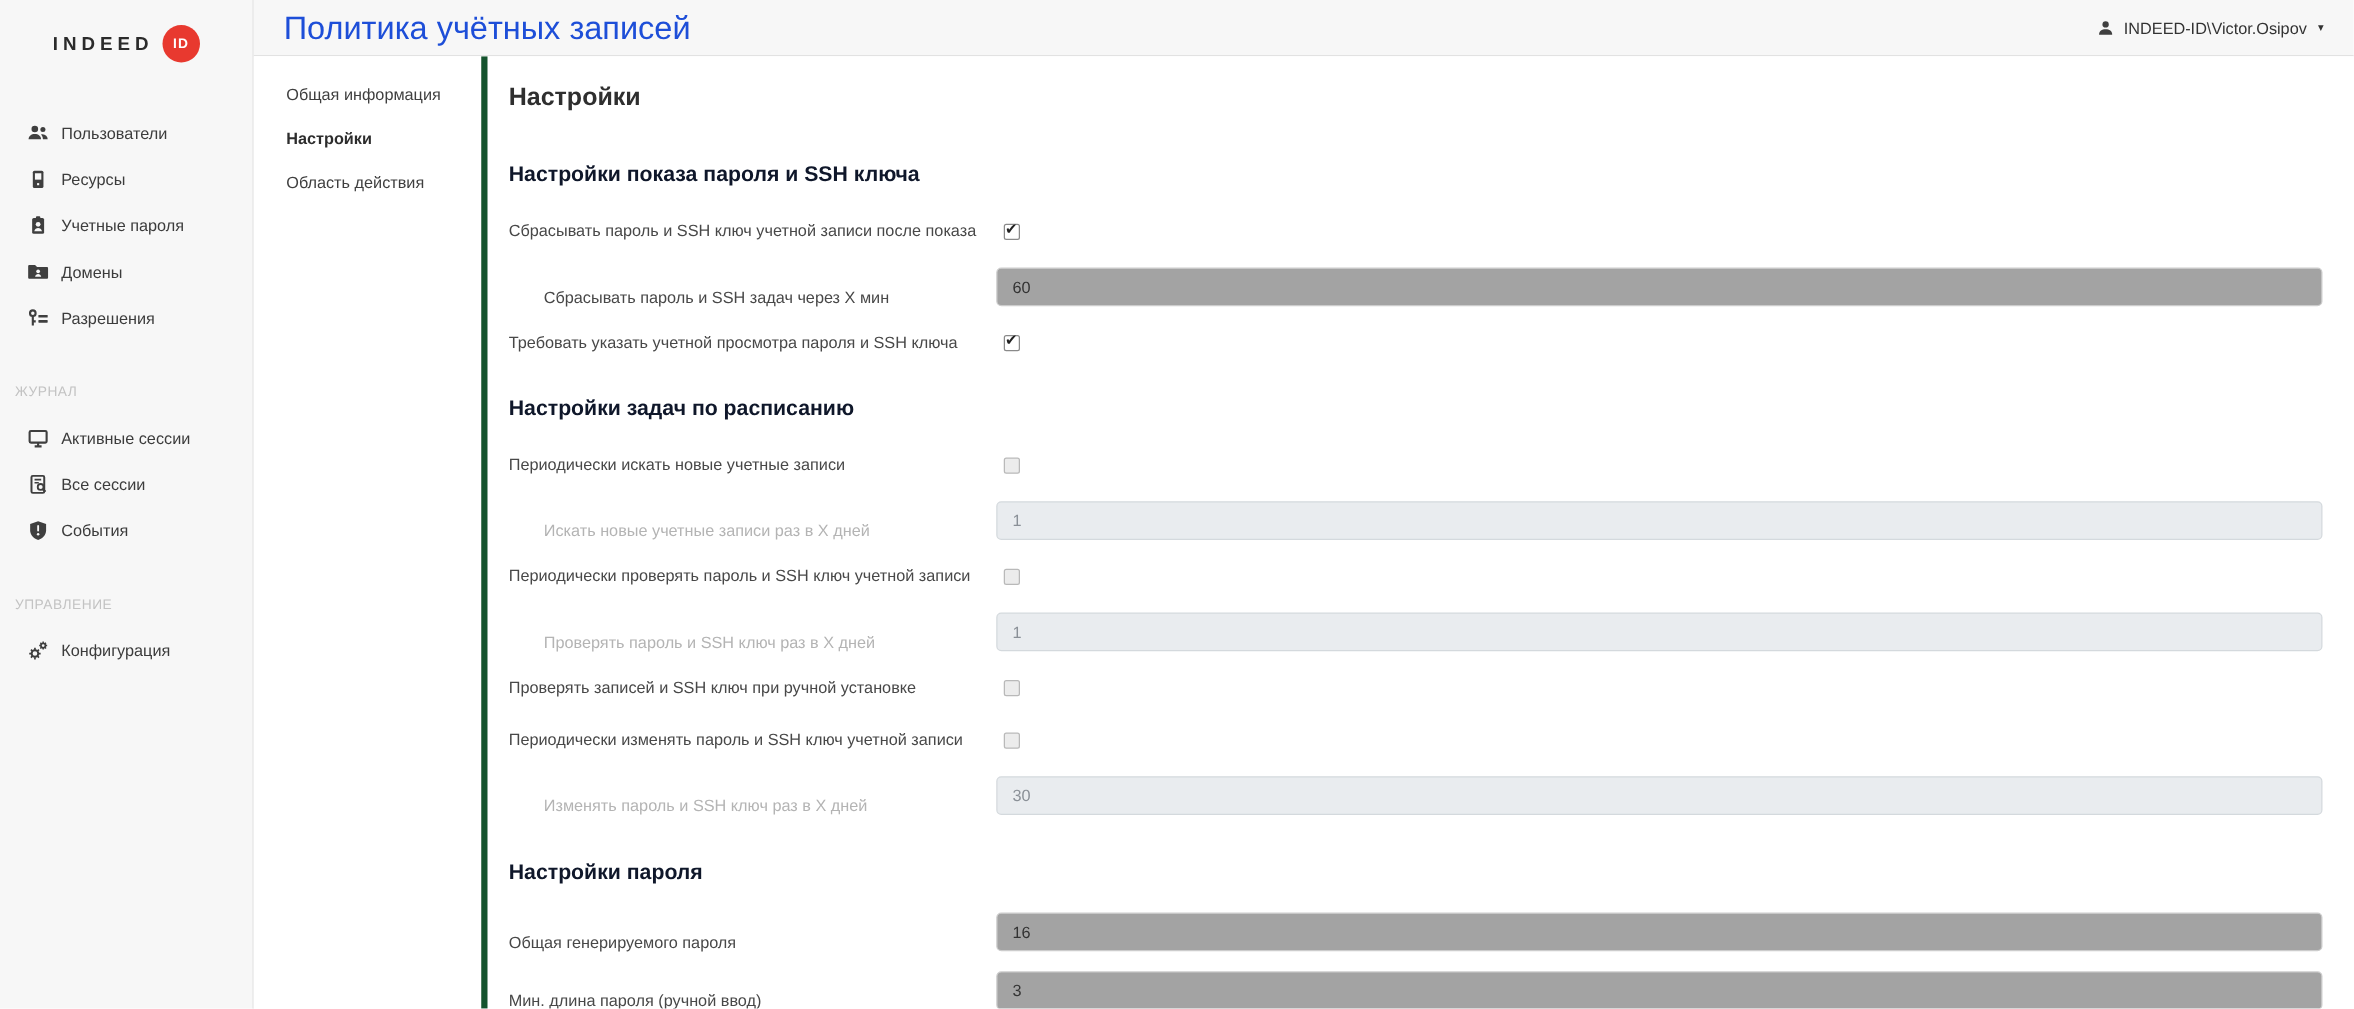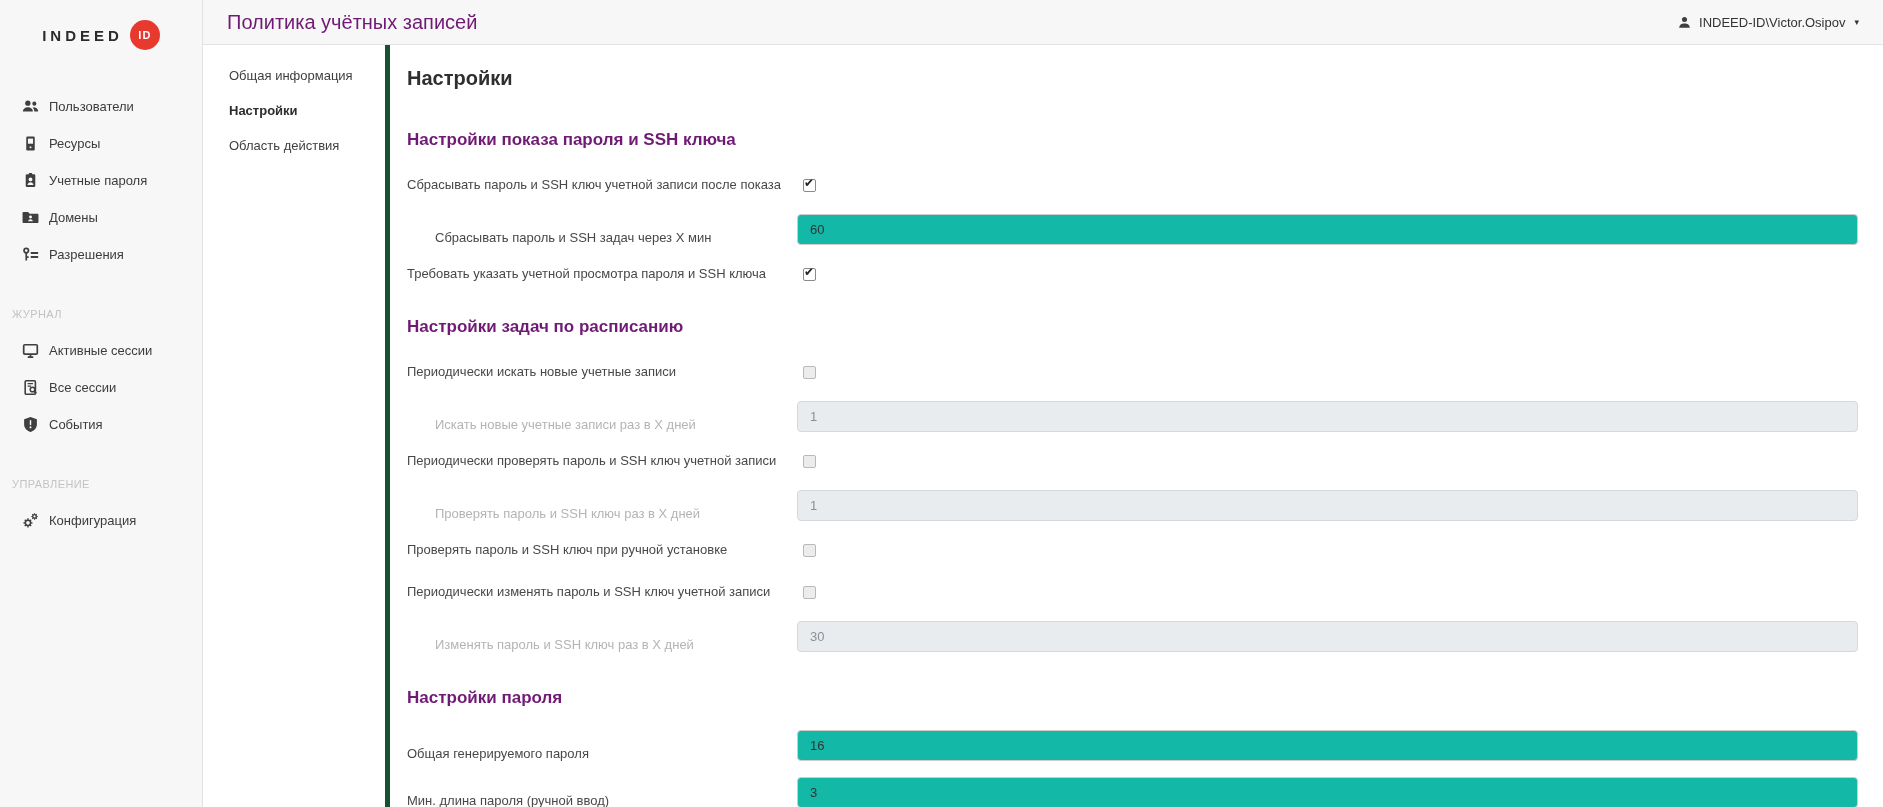--- a/index.html
+++ b/index.html
@@ -37,41 +37,41 @@
     height:37px; margin-top:22px; display:flex; align-items:center;
     padding-left:12px; color:#c3c3c3; font-size:11px; letter-spacing:.4px;
   }
 
   
   .main { flex:1; display:flex; flex-direction:column; height:100%; }
   .topbar {
     height:45px; min-height:45px; background:#f7f7f7; border-bottom:1px solid #e2e2e2;
     display:flex; align-items:center; justify-content:space-between; padding:0 24px;
   }
-  .page-title { font-size:20px; font-weight:400; color:#701a75; }
+  .page-title { font-size:26px; font-weight:400; color:#1d4ed8; }
   .user-menu { display:flex; align-items:center; gap:7px; cursor:pointer; color:#333; font-size:13px; }
   .user-menu .icon svg { width:15px; height:15px; display:block; }
   .caret { font-size:9px; color:#333; margin-left:2px; }
 
   .body-row { flex:1; display:flex; overflow:hidden; background:#fff; }
 
   
   .subnav {
     width:187px; min-width:187px; border-right:5px solid #14532d; padding-top:13px; background:#fff;
   }
   .subnav-item {
     height:35px; display:flex; align-items:center; padding-left:26px;
     color:#3f3f3f; cursor:pointer;
   }
   .subnav-item.active { font-weight:700; color:#2d2d2d; }
 
   
   .content { flex:1; padding:0 25px 0 17px; overflow:hidden; }
   .content h2 { font-size:20px; font-weight:600; color:#2f2f2f; margin-top:22px; margin-bottom:8px; height:27px; }
-  .content h3 { font-size:17px; font-weight:600; color:#701a75; margin:36px 0 18px 0; height:24px; }
+  .content h3 { font-size:17px; font-weight:600; color:#0f172a; margin:36px 0 18px 0; height:24px; }
 
   .row { display:flex; align-items:flex-end; }
   .row .label-col { width:390px; min-width:390px; padding-top:2px; color:#484848; }
   .row .label-col.indent { padding-left:28px; }
   .row .label-col.muted { color:#b4b4b4; }
   .row .ctrl-col { flex:1; }
   .row.cb-row { height:20px; margin-bottom:22px; }
   .row.in-row { margin-bottom:16px; }
 
   .checkbox {
@@ -80,21 +80,21 @@
     position:relative; cursor:pointer;
   }
   .checkbox.checked { background:#fff; border-color:#8a8a8a; }
   .checkbox.checked::after {
     content:"\2714"; position:absolute; top:-4px; left:0px;
     font-size:12px; font-weight:700; color:#222;
   }
 
   .text-input {
     width:100%; height:31px; border:1px solid #ccc; border-radius:4px;
-    padding:0 12px; font-size:13px; color:#333; background:#14b8a6;
+    padding:0 12px; font-size:13px; color:#333; background:#a3a3a3;
     font-family:"Liberation Sans", sans-serif; outline:none;
   }
   .text-input.disabled {
     background:#e9ecef; border-color:#d4d9dd; color:#8a9097;
   }
   svg { fill:#3f3f3f; }
   svg .st { fill:none; stroke:#3f3f3f; }
 </style>
 </head>
 <body>
@@ -293,21 +293,21 @@
         </div>
 
         <div class="row in-row">
           <div class="label-col indent muted">Проверять пароль и SSH ключ раз в X дней</div>
           <div class="ctrl-col">
             <input class="text-input disabled" value="1" style="">
           </div>
         </div>
 
         <div class="row cb-row">
-          <div class="label-col">Проверять пароль и SSH ключ при ручной установке</div>
+          <div class="label-col">Проверять записей и SSH ключ при ручной установке</div>
           <div class="ctrl-col">
             <div class="checkbox"></div>
           </div>
         </div>
 
         <div class="row cb-row">
           <div class="label-col">Периодически изменять пароль и SSH ключ учетной записи</div>
           <div class="ctrl-col">
             <div class="checkbox"></div>
           </div>

